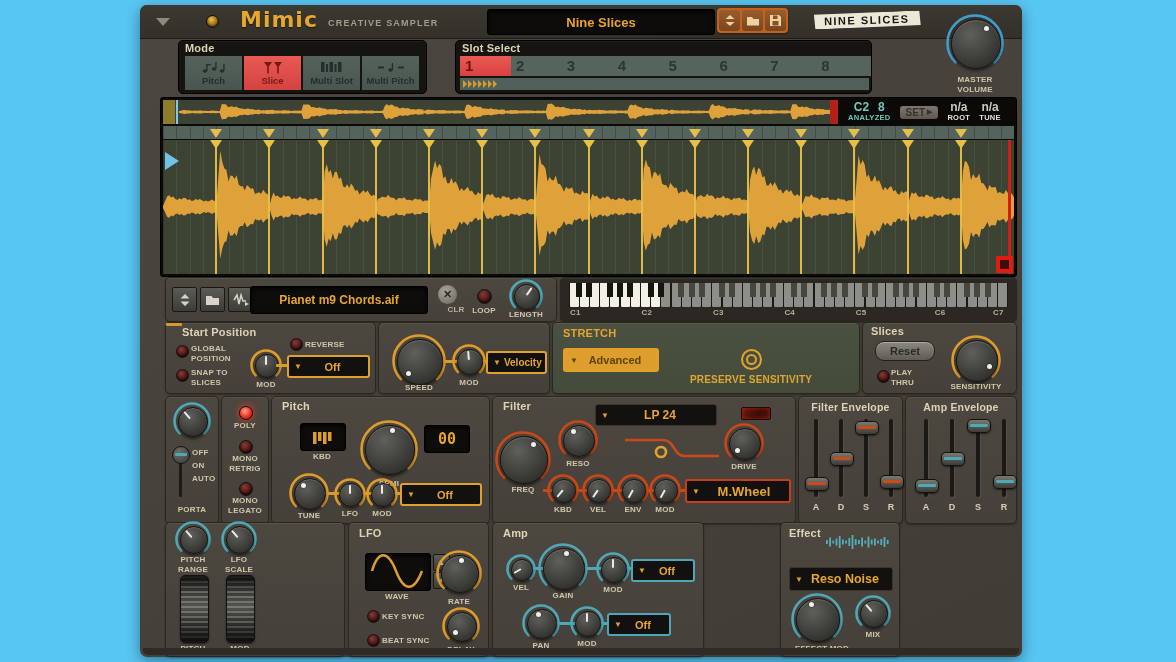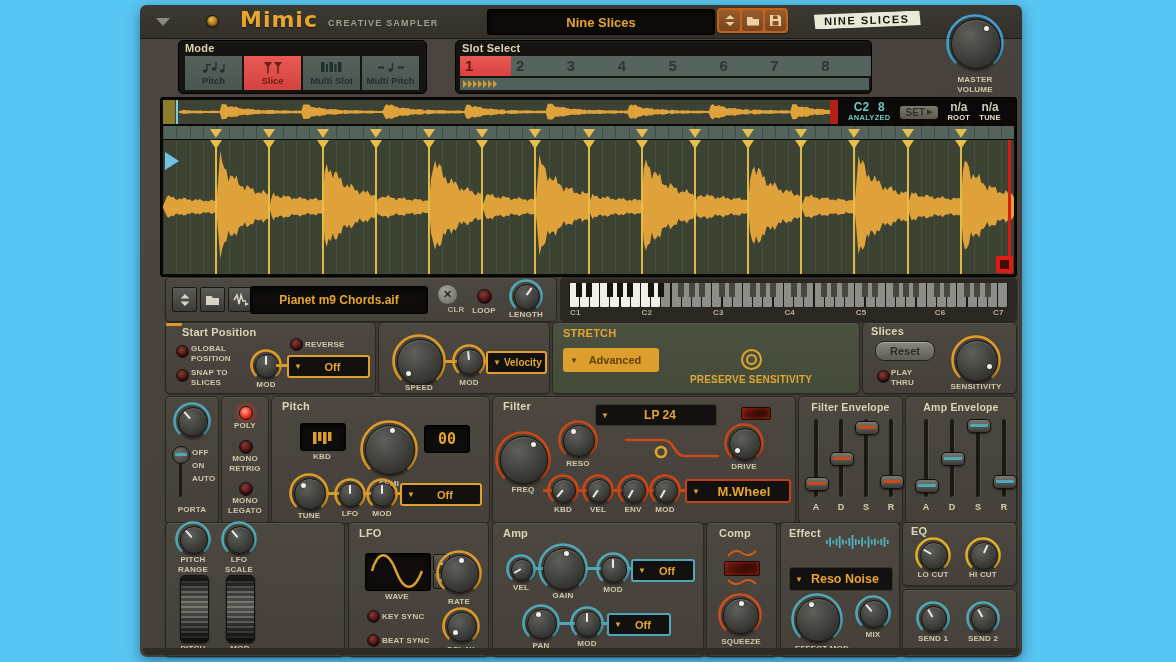--- a/index.html
+++ b/index.html
@@ -827,38 +827,20 @@
             <line x1="18" y1="9" x2="18" y2="16" stroke="#eceae2" stroke-width="2" stroke-linecap="round"></line>
           </svg>
         </div>
     <div class="sl" style="left:82px;top:116px;width:24px">MOD</div>
     <div class="dd teal" style="left:114px;top:90px;width:60px;height:19px">
       <span class="tri" style="color:#dfa02c">▼</span>
           <span class="val">Off</span>
     </div>
   </div>
 
-  <div class="panel" style="left:566px;top:517px;width:69px;height:133px">
-    <div class="sec-title" style="left:12px;top:4px">Comp</div>
-    <svg class="abs" style="left:19px;top:25px" width="32" height="10">
-          <path d="M2,8 Q9,0 16,5 T30,3" stroke="#cf5a1e" fill="none" stroke-width="2"></path>
-        </svg>
-    <div class="ledbar" style="left:17px;top:38px;width:34px;height:13px"></div>
-    <svg class="abs" style="left:19px;top:54px" width="32" height="10">
-          <path d="M2,3 Q9,10 16,5 T30,7" stroke="#cf5a1e" fill="none" stroke-width="2"></path>
-        </svg>
-    <div class="knob" style="left: 33px; top: 92px; width: 46px; height: 46px;">
-          <svg width="46" height="46" style="position:absolute;left:0;top:0">
-            <path d="M8.504310985675772,37.49568901432422 A20.5,20.5 0 1 1 37.49568901432423,37.49568901432422" fill="none" stroke="#d04f1c" stroke-width="2.6" stroke-linecap="round"></path>
-          </svg>
-          <div class="knob-body" style="left:6px;top:6px;width:34px;height:34px"></div>
-          <div class="knob-dot" style="left:21.50229104159807px;top:9.043760971944927px"></div>
-        </div>
-    <div class="sl" style="left:2px;top:114px;width:64px">SQUEEZE</div>
-  </div>
 
   <div class="panel" style="left:640px;top:517px;width:118px;height:133px">
     <div class="sec-title" style="left:8px;top:4px">Effect</div>
     <svg class="abs" style="left:44px;top:5px" width="66" height="28" id="sparkle">
           <rect x="1" y="12" width="1.8" height="4" fill="#56aebe"></rect>
           <rect x="4.2" y="9.5" width="1.8" height="9" fill="#56aebe"></rect>
           <rect x="7.4" y="12.5" width="1.8" height="3" fill="#56aebe"></rect>
           <rect x="10.600000000000001" y="10.5" width="1.8" height="7" fill="#56aebe"></rect>
           <rect x="13.8" y="8" width="1.8" height="12" fill="#56aebe"></rect>
           <rect x="17" y="11.5" width="1.8" height="5" fill="#56aebe"></rect>
@@ -894,60 +876,15 @@
             <path d="M7.332738110421964,30.667261889578032 A16.5,16.5 0 1 1 30.667261889578036,30.667261889578032" fill="none" stroke="#4fa8b8" stroke-width="2.6" stroke-linecap="round"></path>
           </svg>
           <div class="knob-body" style="left:6px;top:6px;width:26px;height:26px"></div>
           <svg width="38" height="38" style="position:absolute;left:0;top:0">
             <line x1="12.572123903134607" y1="11.33955556881022" x2="17.07163717094038" y2="16.701866670643067" stroke="#eceae2" stroke-width="2" stroke-linecap="round"></line>
           </svg>
         </div>
     <div class="sl" style="left:79px;top:107px;width:26px">MIX</div>
   </div>
 
-  <div class="panel" style="left:762px;top:517px;width:113px;height:62px">
-    <div class="sec-title" style="left:8px;top:2px">EQ</div>
-    <div class="knob" style="left: 30px; top: 32px; width: 38px; height: 38px;">
-          <svg width="38" height="38" style="position:absolute;left:0;top:0">
-            <path d="M7.332738110421964,30.667261889578032 A16.5,16.5 0 1 1 30.667261889578036,30.667261889578032" fill="none" stroke="#e0b02a" stroke-width="2.6" stroke-linecap="round"></path>
-          </svg>
-          <div class="knob-body" style="left:6px;top:6px;width:26px;height:26px"></div>
-          <svg width="38" height="38" style="position:absolute;left:0;top:0">
-            <line x1="10.339745962155613" y1="14" x2="16.401923788646684" y2="17.5" stroke="#eceae2" stroke-width="2" stroke-linecap="round"></line>
-          </svg>
-        </div>
-    <div class="sl" style="left:10px;top:47px;width:40px">LO CUT</div>
-    <div class="knob" style="left: 80px; top: 32px; width: 38px; height: 38px;">
-          <svg width="38" height="38" style="position:absolute;left:0;top:0">
-            <path d="M7.332738110421964,30.667261889578032 A16.5,16.5 0 1 1 30.667261889578036,30.667261889578032" fill="none" stroke="#e0b02a" stroke-width="2.6" stroke-linecap="round"></path>
-          </svg>
-          <div class="knob-body" style="left:6px;top:6px;width:26px;height:26px"></div>
-          <svg width="38" height="38" style="position:absolute;left:0;top:0">
-            <line x1="23.226182617406995" y1="9.936922129633501" x2="20.2678547852221" y2="16.28107663889005" stroke="#eceae2" stroke-width="2" stroke-linecap="round"></line>
-          </svg>
-        </div>
-    <div class="sl" style="left:60px;top:47px;width:40px">HI CUT</div>
-  </div>
-  <div class="panel" style="left:762px;top:584px;width:113px;height:66px">
-    <div class="knob" style="left: 30px; top: 28px; width: 36px; height: 36px;">
-          <svg width="36" height="36" style="position:absolute;left:0;top:0">
-            <path d="M7.03984489160851,28.960155108391486 A15.5,15.5 0 1 1 28.96015510839149,28.960155108391486" fill="none" stroke="#4fa8b8" stroke-width="2.6" stroke-linecap="round"></path>
-          </svg>
-          <div class="knob-body" style="left:6px;top:6px;width:24px;height:24px"></div>
-          <svg width="36" height="36" style="position:absolute;left:0;top:0">
-            <line x1="13.500000000000002" y1="10.205771365940052" x2="17" y2="16.26794919243112" stroke="#eceae2" stroke-width="2" stroke-linecap="round"></line>
-          </svg>
-        </div>
-    <div class="sl" style="left:8px;top:44px;width:44px">SEND 1</div>
-    <div class="knob" style="left: 80px; top: 28px; width: 36px; height: 36px;">
-          <svg width="36" height="36" style="position:absolute;left:0;top:0">
-            <path d="M7.03984489160851,28.960155108391486 A15.5,15.5 0 1 1 28.96015510839149,28.960155108391486" fill="none" stroke="#4fa8b8" stroke-width="2.6" stroke-linecap="round"></path>
-          </svg>
-          <div class="knob-body" style="left:6px;top:6px;width:24px;height:24px"></div>
-          <svg width="36" height="36" style="position:absolute;left:0;top:0">
-            <line x1="13.500000000000002" y1="10.205771365940052" x2="17" y2="16.26794919243112" stroke="#eceae2" stroke-width="2" stroke-linecap="round"></line>
-          </svg>
-        </div>
-    <div class="sl" style="left:58px;top:44px;width:44px">SEND 2</div>
-  </div>
 
 </div>
 </div>
 
 </body></html>

